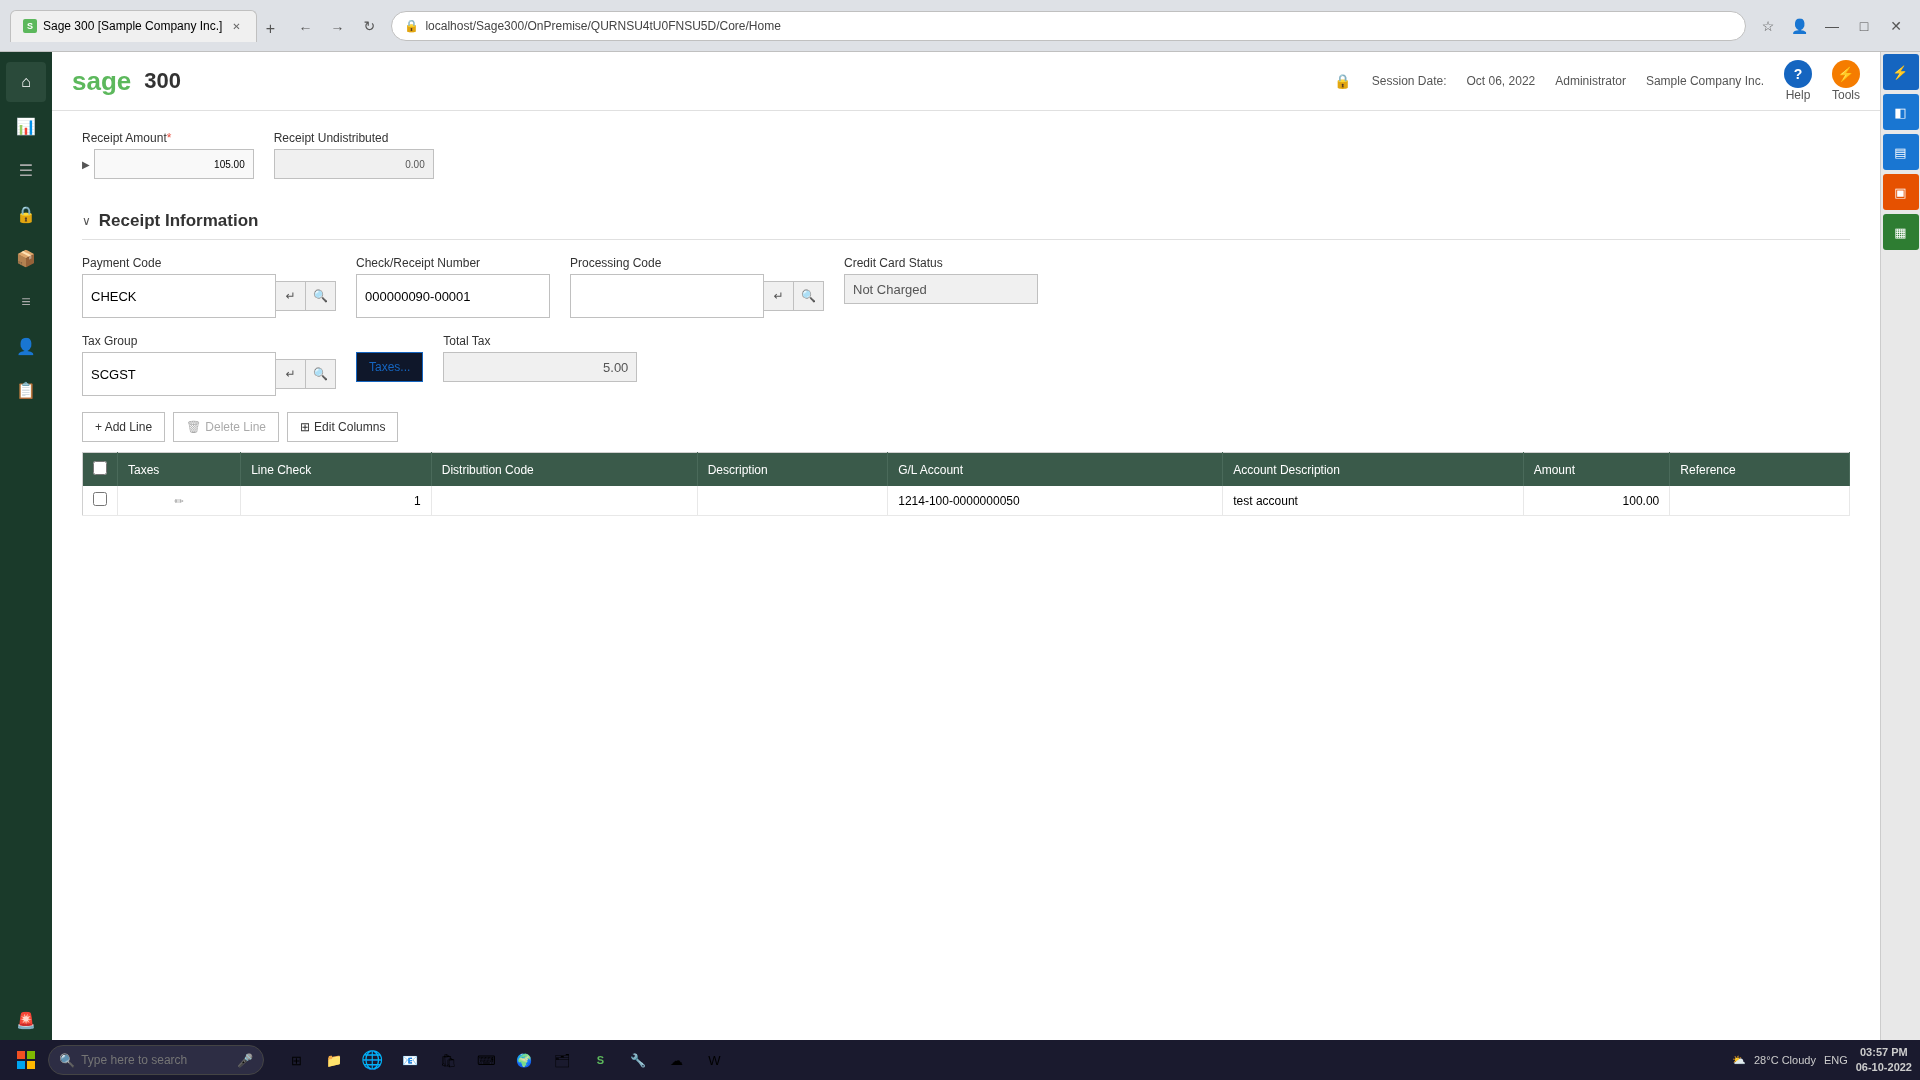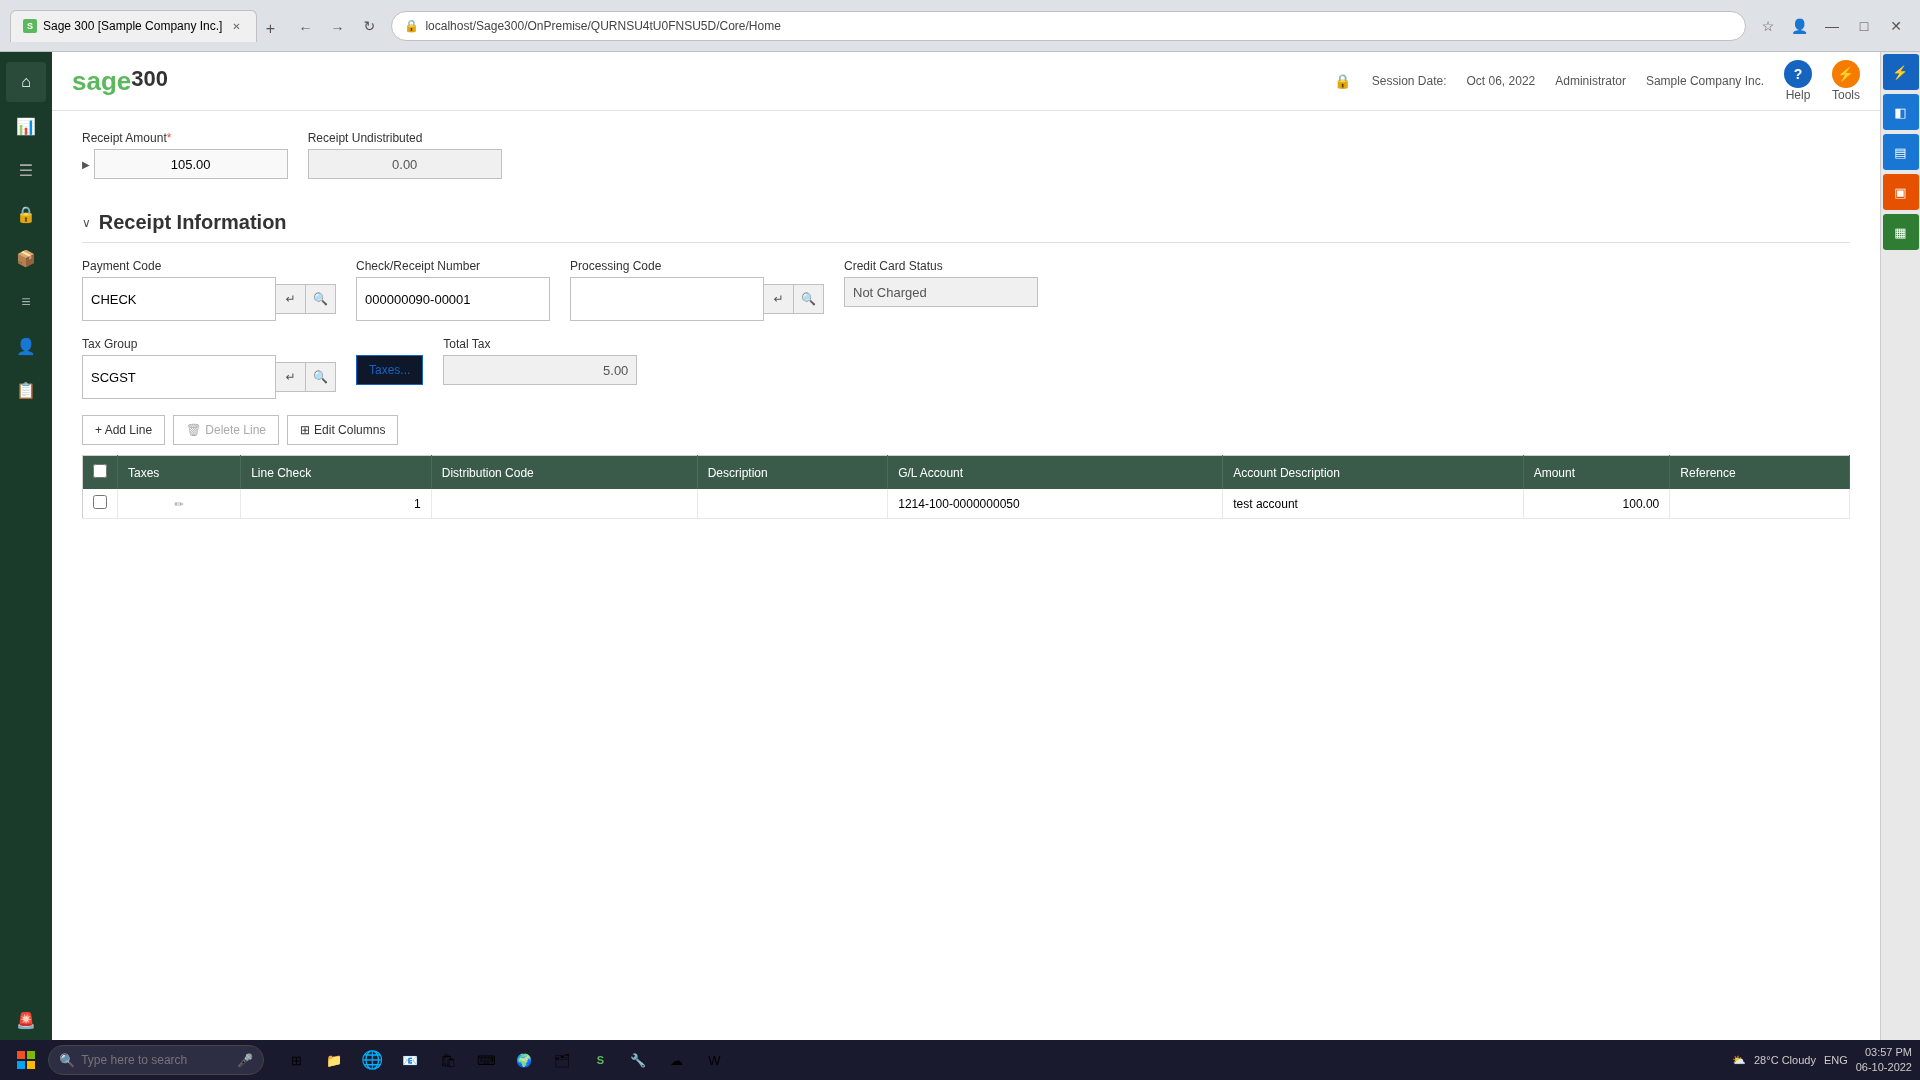--- a/index.html
+++ b/index.html
@@ -108,56 +108,56 @@
 
     
     .app-header {
       background: white;
       padding: 8px 20px;
       border-bottom: 1px solid #e0e0e0;
       display: flex;
       align-items: center;
       justify-content: space-between;
     }
-    .sage-logo { color: #5cb85c; font-size: 28px; font-weight: bold; display: flex; gap: 0; }
+    .sage-logo { color: #5cb85c; font-size: 28px; font-weight: bold; display: flex; align-items: center; gap: 13px; }
     .sage-logo span { font-size: 14px; color: #333; font-weight: normal; }
     .header-right { display: flex; align-items: center; gap: 20px; font-size: 12px; color: #555; }
     .header-help { display: flex; flex-direction: column; align-items: center; cursor: pointer; }
     .header-help .icon-circle { width: 28px; height: 28px; border-radius: 50%; background: #1565c0; color: white; display: flex; align-items: center; justify-content: center; font-size: 14px; font-weight: bold; }
 
     
     .form-content { padding: 20px 30px; }
 
     .form-section { margin-bottom: 20px; }
 
     .receipt-amounts { display: flex; gap: 20px; margin-bottom: 24px; }
     .field-group { display: flex; flex-direction: column; gap: 4px; }
     .field-label { font-size: 12px; color: #333; font-weight: 500; }
     .field-label .required { color: #e74c3c; }
     .field-input {
       height: 30px;
       border: 1px solid #c0c0c0;
       padding: 0 8px;
-      font-size: 13px;
+      font-size: 10px;
       background: #f9f9f9;
       min-width: 160px;
-      text-align: center;
+      text-align: right;
     }
 
     .section-header {
       display: flex;
       align-items: center;
       gap: 8px;
       padding: 8px 0;
       border-bottom: 1px solid #e0e0e0;
       margin-bottom: 16px;
       cursor: pointer;
     }
     .section-header .chevron { color: #555; font-size: 12px; }
-    .section-title { font-size: 20px; font-weight: 600; color: #333; }
+    .section-title { font-size: 17px; font-weight: 600; color: #333; }
 
     .form-row { display: flex; gap: 20px; margin-bottom: 16px; flex-wrap: wrap; }
 
     .input-with-buttons {
       display: flex;
       align-items: center;
       gap: 0;
     }
     .input-text {
       height: 44px;
@@ -272,21 +272,21 @@
       background: none;
       border: none;
       color: #ccc;
       font-size: 12px;
       outline: none;
       width: 150px;
     }
     .taskbar-apps { display: flex; gap: 2px; flex: 1; padding: 0 10px; }
     .taskbar-app { width: 36px; height: 36px; display: flex; align-items: center; justify-content: center; cursor: pointer; border-radius: 3px; }
     .taskbar-right { display: flex; align-items: center; gap: 8px; color: #ccc; font-size: 11px; margin-left: auto; }
-    .taskbar-time { text-align: right; line-height: 1.4; }
+    .taskbar-time { text-align: center; line-height: 1.4; font-weight: bold; }
   </style>
 </head>
 <body>
 
 <div class="browser-chrome">
   <div style="display:flex; align-items:flex-end; gap:0;">
     <div class="browser-tab">
       <div class="tab-favicon">S</div>
       <span>Sage 300 [Sample Company Inc.]</span>
       <div class="tab-close">✕</div>

